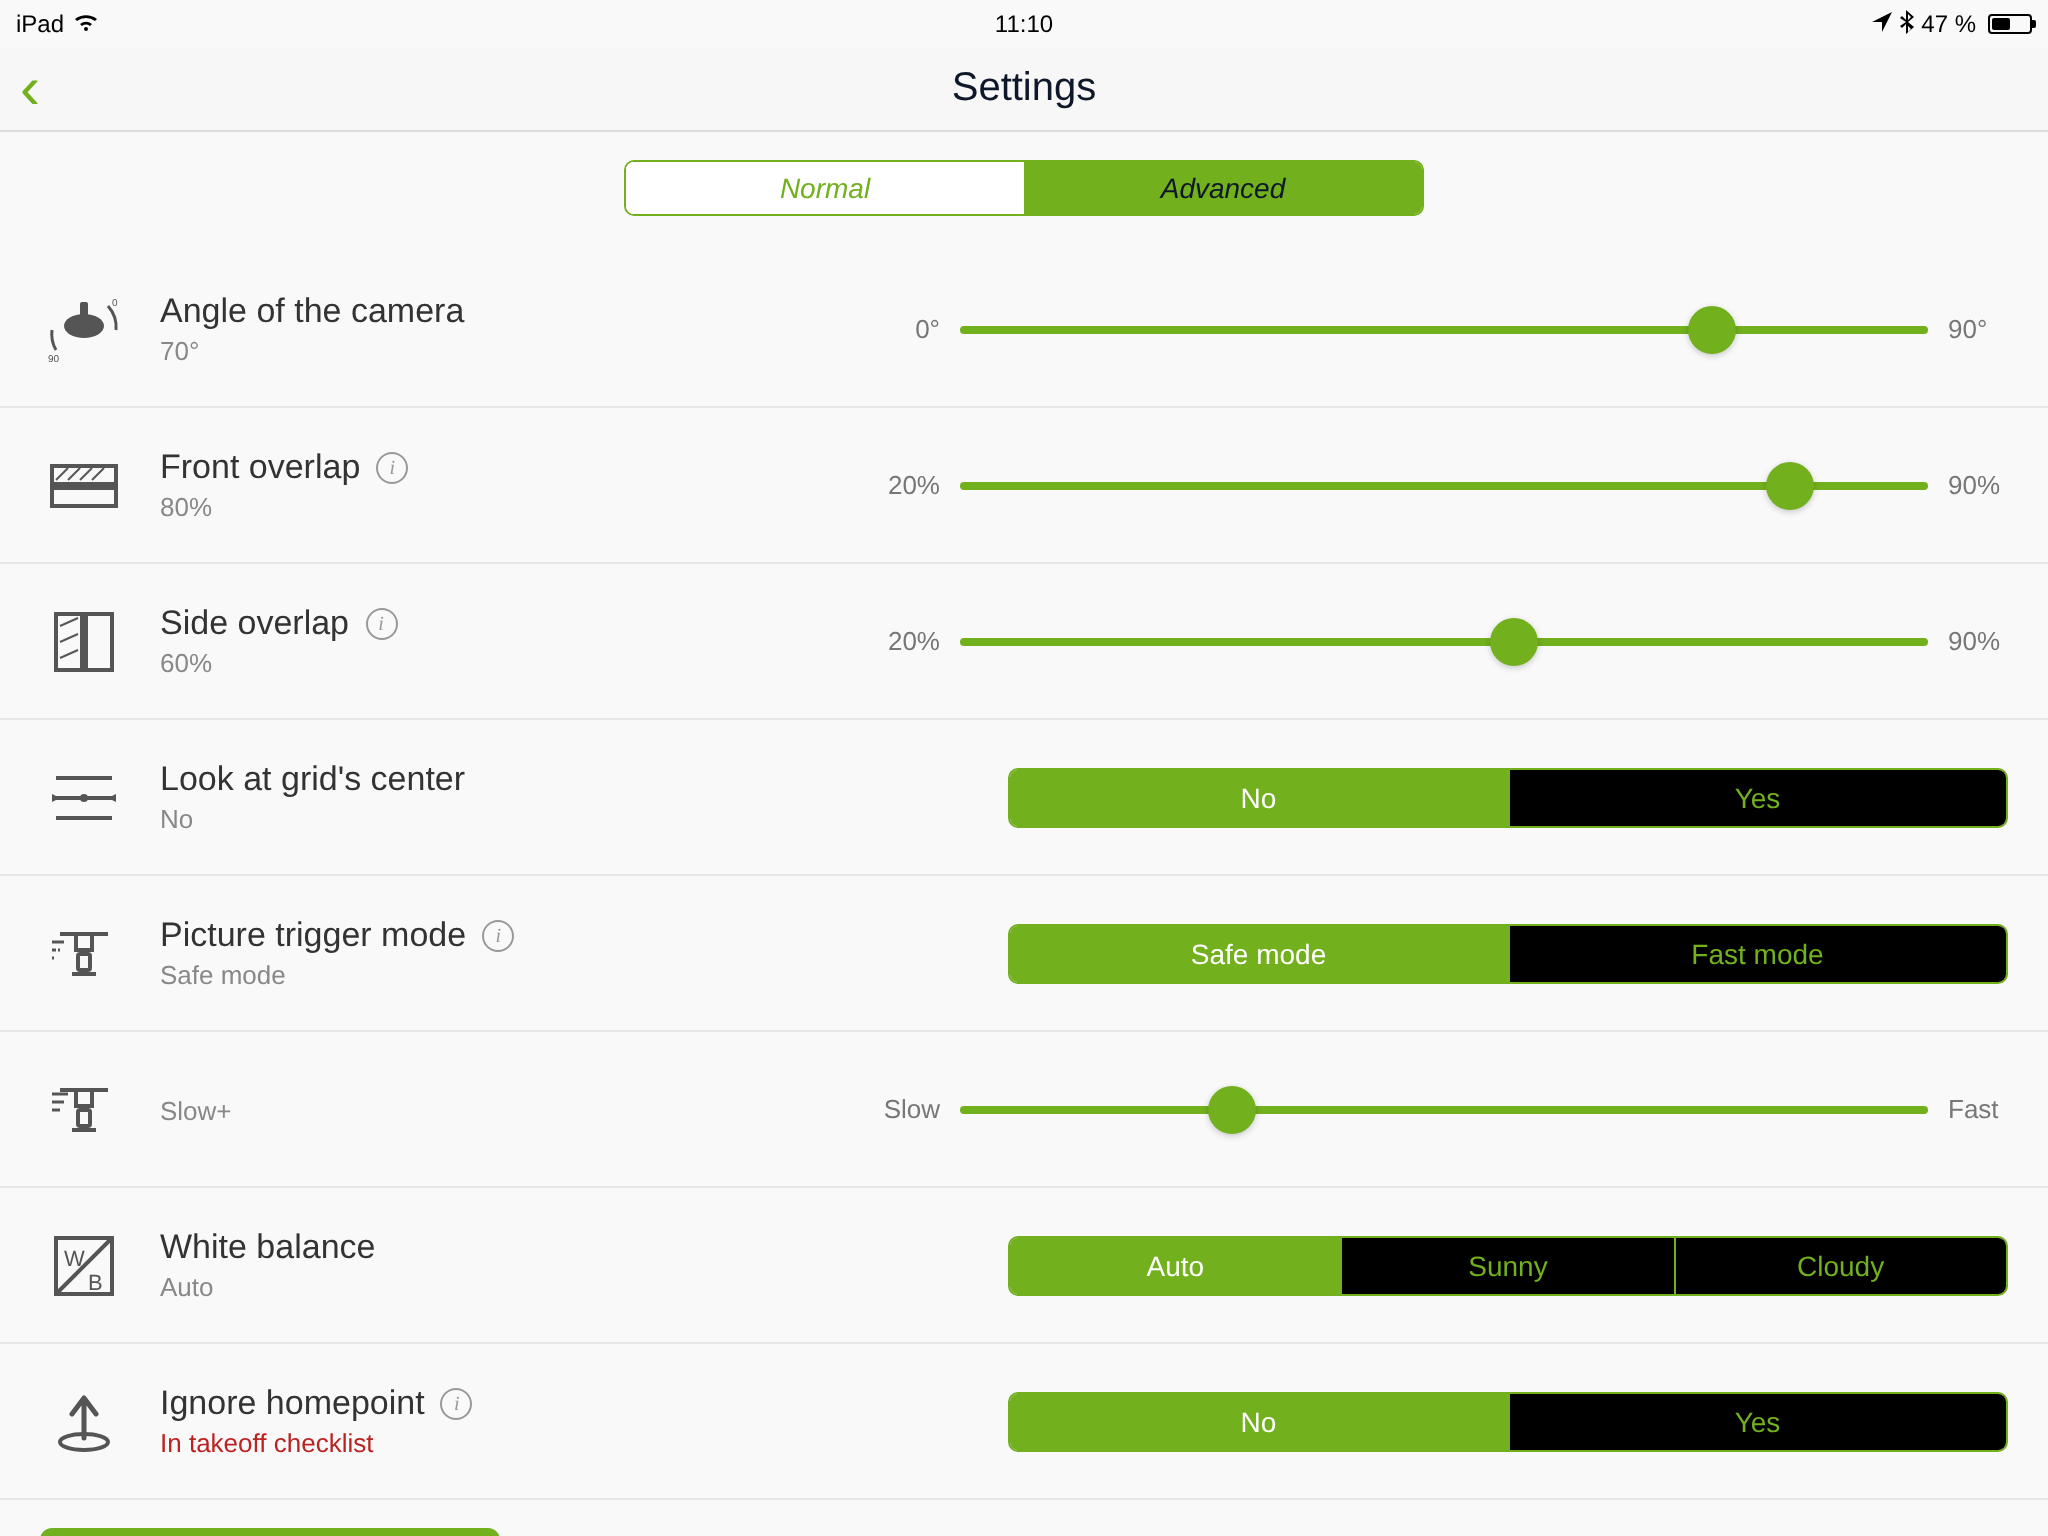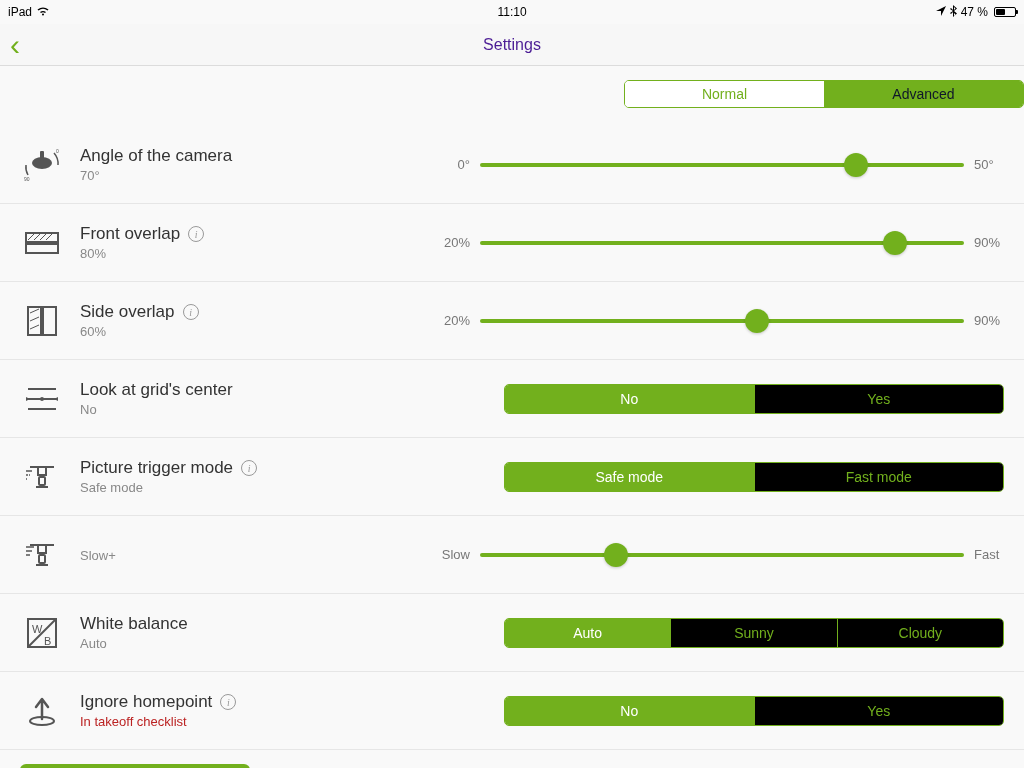--- a/index.html
+++ b/index.html
@@ -4,23 +4,23 @@
 <style>
   * { box-sizing: border-box; margin: 0; padding: 0; }
   html, body { width: 1024px; height: 768px; font-family: -apple-system, "Helvetica Neue", Arial, sans-serif; background: #f9f9f9; color: #333; }
   
   .status-bar { height: 20px; display: flex; justify-content: space-between; align-items: center; padding: 12px 8px; font-size: 12px; color: #000; }
   .status-left, .status-right { display: flex; align-items: center; gap: 4px; }
   .status-center { position: absolute; left: 50%; transform: translateX(-50%); font-weight: 500; }
   
   .nav-bar { height: 42px; position: relative; display: flex; align-items: center; border-bottom: 1px solid #dcdcdc; background: #f7f7f7; }
   .back-btn { position: absolute; left: 10px; font-size: 30px; color: #72b01d; font-weight: 300; line-height: 1; cursor: pointer; }
-  .nav-title { margin: 8px auto; font-size: 16px; font-weight: 400; color: #4c1d95; }
-  
-  .mode-tabs-wrap { display: flex; justify-content: flex-end; padding: 14px 0 18px; }
+  .nav-title { margin: 8px auto; font-size: 20px; font-weight: 400; color: #0f172a; }
+  
+  .mode-tabs-wrap { display: flex; justify-content: center; padding: 14px 0 18px; font-style: italic; }
   .mode-tabs { display: flex; border: 1px solid #72b01d; border-radius: 5px; overflow: hidden; width: 400px; height: 28px; }
   .mode-tab { flex: 1; display: flex; align-items: center; justify-content: center; font-size: 14px; cursor: pointer; }
   .mode-tab.inactive { background: #fff; color: #72b01d; }
   .mode-tab.active { background: #72b01d; color: #0f172a; }
   
   .rows { }
   .row { display: flex; align-items: center; min-height: 78px; padding: 12px 20px; border-bottom: 1px solid #e6e6e6; }
   .row-icon { width: 44px; height: 44px; flex: 0 0 44px; display: flex; align-items: center; justify-content: center; margin-right: 16px; }
   .row-icon svg { width: 40px; height: 40px; }
   .row-labels { flex: 0 0 360px; display: flex; flex-direction: column; justify-content: flex-end; }
@@ -115,21 +115,21 @@
           <span class="row-title">Angle of the camera</span>
         </div>
       <span class="row-sub">70°</span>
     </div>
     <div class="row-control">
       <div class="slider-wrap">
         <span class="slider-min">0°</span>
         <div class="slider-track">
             <div class="slider-thumb" style="left: 77.7778%;"></div>
           </div>
-        <span class="slider-max">50°</span>
+        <span class="slider-max">90°</span>
       </div>
     </div>
   </div>
 
   <div class="row">
     <div class="row-icon">
       <svg viewBox="0 0 40 40">
           <g stroke="#555" fill="none" stroke-width="2">
             <rect x="4" y="10" width="32" height="9"></rect>
             <rect x="4" y="21" width="32" height="9"></rect>

